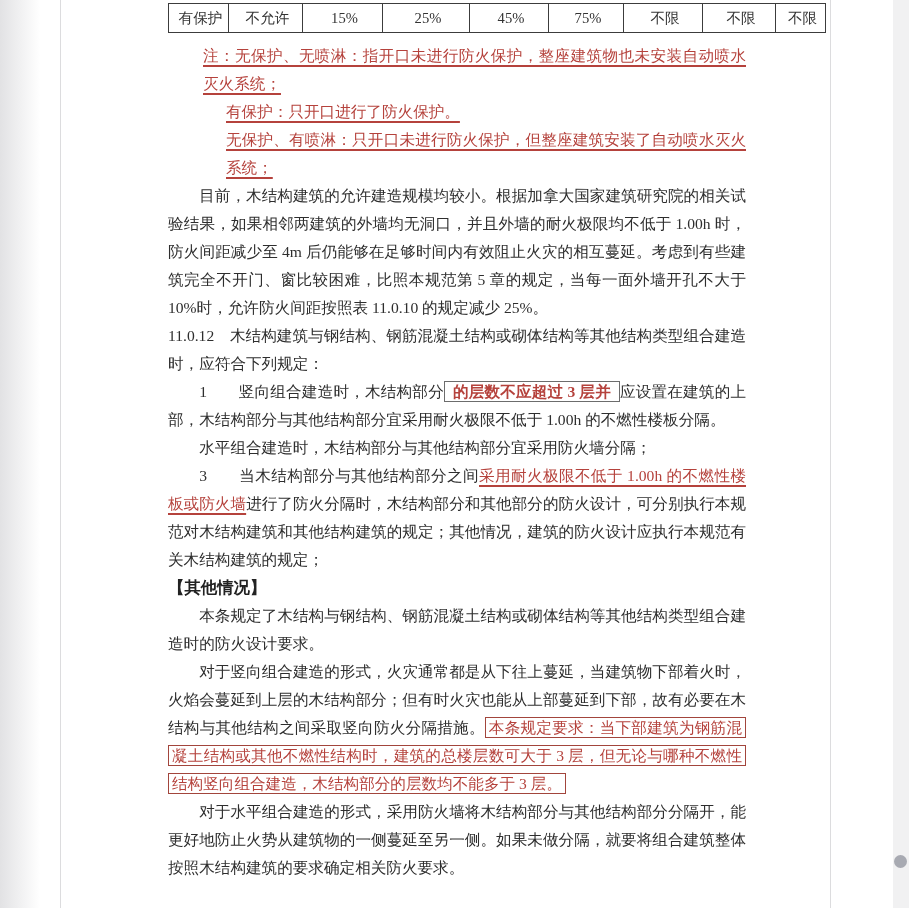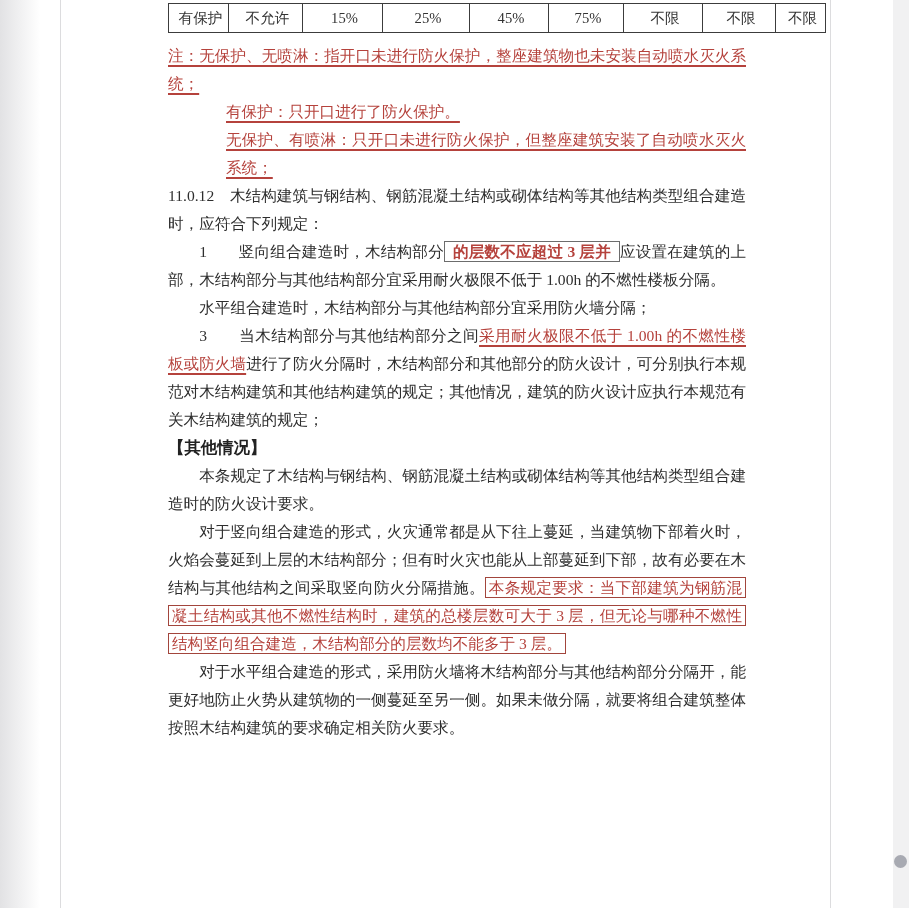--- a/index.html
+++ b/index.html
@@ -51,21 +51,21 @@
     text-align: center;
   }
   .notes { margin-top: 9px; color: #b5423c; }
   .note {
     line-height: 28px;
     text-decoration: underline;
     text-decoration-color: #b5423c;
     text-decoration-thickness: 1.5px;
     text-underline-offset: 4px;
   }
-  .note.first { }
+  .note.first { margin-left: 35px; }
   .note.rest  { margin-left: 58px; }
   .body-text p { margin: 0; }
   .ind { text-indent: 2em; }
   .heading {
     margin: 0;
     font-weight: bold;
     font-size: 16.4px;
     color: #222222;
     line-height: 28px;
   }
@@ -117,20 +117,21 @@
     </tbody>
       </table>
 
     <div class="notes">
       <div class="note first">注：无保护、无喷淋：指开口未进行防火保护，整座建筑物也未安装自动喷水灭火系统；</div>
       <div class="note rest">有保护：只开口进行了防火保护。</div>
       <div class="note rest">无保护、有喷淋：只开口未进行防火保护，但整座建筑安装了自动喷水灭火系统；</div>
     </div>
 
     <div class="body-text">
+      <p class="ind">目前，木结构建筑的允许建造规模均较小。根据加拿大国家建筑研究院的相关试验结果，如果相邻两建筑的外墙均无洞口，并且外墙的耐火极限均不低于 1.00h 时，防火间距减少至 4m 后仍能够在足够时间内有效阻止火灾的相互蔓延。考虑到有些建筑完全不开门、窗比较困难，比照本规范第 5 章的规定，当每一面外墙开孔不大于 10%时，允许防火间距按照表 11.0.10 的规定减少 25%。</p>
 
       <p>11.0.12　木结构建筑与钢结构、钢筋混凝土结构或砌体结构等其他结构类型组合建造时，应符合下列规定：</p>
 
       <p class="ind"><span>1　　竖向组合建造时，木结构部分</span><span class="boxed-gray">的层数不应超过 3 层并</span><span>应设置在建筑的上部，木结构部分与其他结构部分宜采用耐火极限不低于 1.00h 的不燃性楼板分隔。</span></p>
 
       <p class="ind">水平组合建造时，木结构部分与其他结构部分宜采用防火墙分隔；</p>
 
       <p class="ind"><span>3　　当木结构部分与其他结构部分之间</span><span class="red-emph">采用耐火极限不低于 1.00h 的不燃性楼板或防火墙</span><span>进行了防火分隔时，木结构部分和其他部分的防火设计，可分别执行本规范对木结构建筑和其他结构建筑的规定；其他情况，建筑的防火设计应执行本规范有关木结构建筑的规定；</span></p>
 
 

